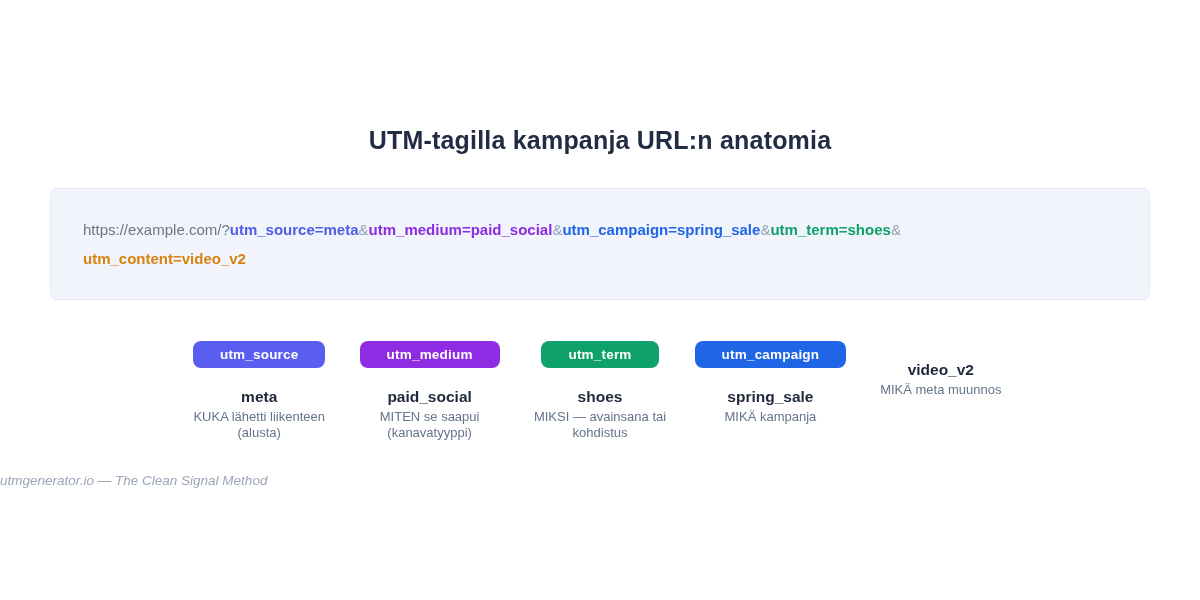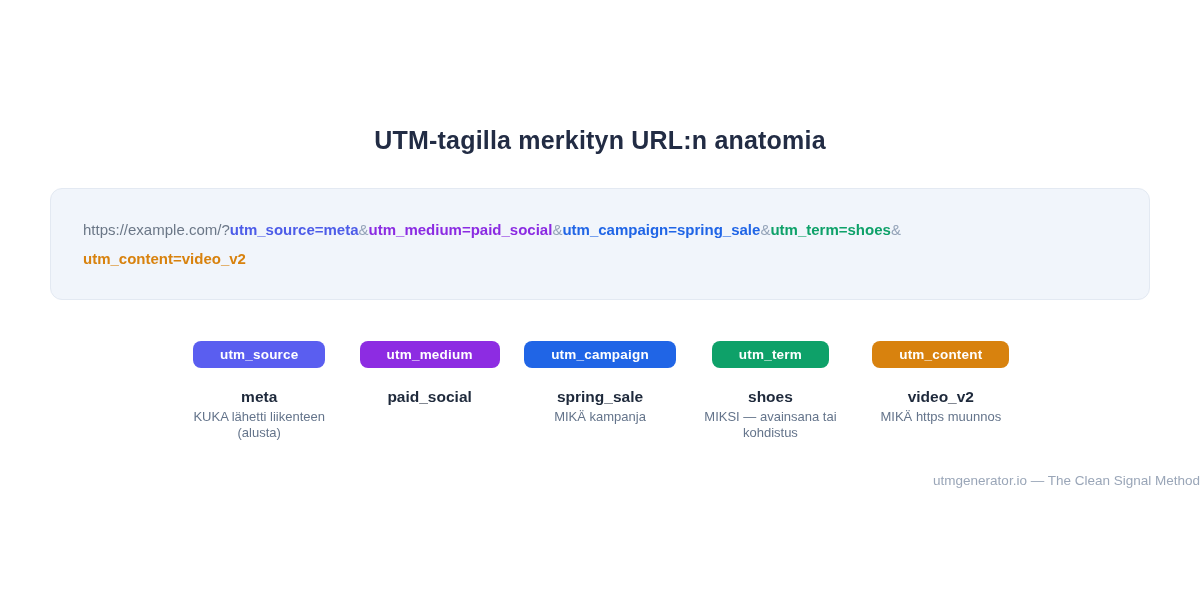--- a/index.html
+++ b/index.html
@@ -23,21 +23,21 @@
     font-weight: 700;
     color: #222c44;
     letter-spacing: 0.2px;
   }
   .url-box {
     box-sizing: border-box;
     width: 1100px;
     margin: 33px auto 0 auto;
     background: #f1f5fb;
     border: 1px solid #e3e9f2;
-    border-radius: 12px;
+    border-radius: 7px;
     padding: 26px 32px;
     font-size: 15px;
     line-height: 29px;
     word-break: break-all;
   }
   .columns {
     width: 852px;
     margin: 41px auto 0 auto;
     display: flex;
     justify-content: space-between;
@@ -66,54 +66,55 @@
   }
   .desc {
     margin-top: 3px;
     font-size: 13px;
     line-height: 16px;
     color: #64748b;
     max-width: 158px;
   }
   .footer {
     margin-top: 32px;
-    text-align: right;
+    text-align: left;
     font-size: 13.5px;
     color: #9aa6b8;
+    font-style: italic;
   }
 </style>
 </head>
 <body>
 
 <div class="canvas">
-  <h1 class="title">UTM-tagilla merkityn URL:n anatomia</h1>
+  <h1 class="title">UTM-tagilla kampanja URL:n anatomia</h1>
 
   <div class="url-box"><span style="color: rgb(107, 119, 135);">https://example.com/?</span><span style="color: rgb(77, 92, 232); font-weight: 700;">utm_source=meta</span><span style="color: rgb(148, 163, 184);">&amp;</span><span style="color: rgb(139, 43, 226); font-weight: 700;">utm_medium=paid_social</span><span style="color: rgb(148, 163, 184);">&amp;</span><span style="color: rgb(32, 101, 230); font-weight: 700;">utm_campaign=spring_sale</span><span style="color: rgb(148, 163, 184);">&amp;</span><span style="color: rgb(14, 161, 105); font-weight: 700;">utm_term=shoes</span><span style="color: rgb(148, 163, 184);">&amp;</span><br><span style="color: rgb(216, 130, 14); font-weight: 700;">utm_content=video_v2</span></div>
 
   <div class="columns">
       <div class="col">
         <span class="badge" style="background: rgb(90, 94, 240);">utm_source</span>
         <div class="value">meta</div>
         <div class="desc">KUKA lähetti liikenteen (alusta)</div>
       </div>
       <div class="col">
         <span class="badge" style="background: rgb(141, 44, 226);">utm_medium</span>
         <div class="value">paid_social</div>
+        <div class="desc">MITEN se saapui (kanavatyyppi)</div>
+      </div>
+      <div class="col">
+        <span class="badge" style="background: rgb(14, 161, 105);">utm_term</span>
+        <div class="value">shoes</div>
+        <div class="desc">MIKSI — avainsana tai kohdistus</div>
       </div>
       <div class="col">
         <span class="badge" style="background: rgb(32, 101, 230);">utm_campaign</span>
         <div class="value">spring_sale</div>
         <div class="desc">MIKÄ kampanja</div>
       </div>
       <div class="col">
-        <span class="badge" style="background: rgb(14, 161, 105);">utm_term</span>
-        <div class="value">shoes</div>
-        <div class="desc">MIKSI — avainsana tai kohdistus</div>
-      </div>
-      <div class="col">
-        <span class="badge" style="background: rgb(216, 130, 14);">utm_content</span>
         <div class="value">video_v2</div>
-        <div class="desc">MIKÄ https muunnos</div>
+        <div class="desc">MIKÄ meta muunnos</div>
       </div>
     </div>
 
   <div class="footer">utmgenerator.io — The Clean Signal Method</div>
 </div>
 
 </body></html>

